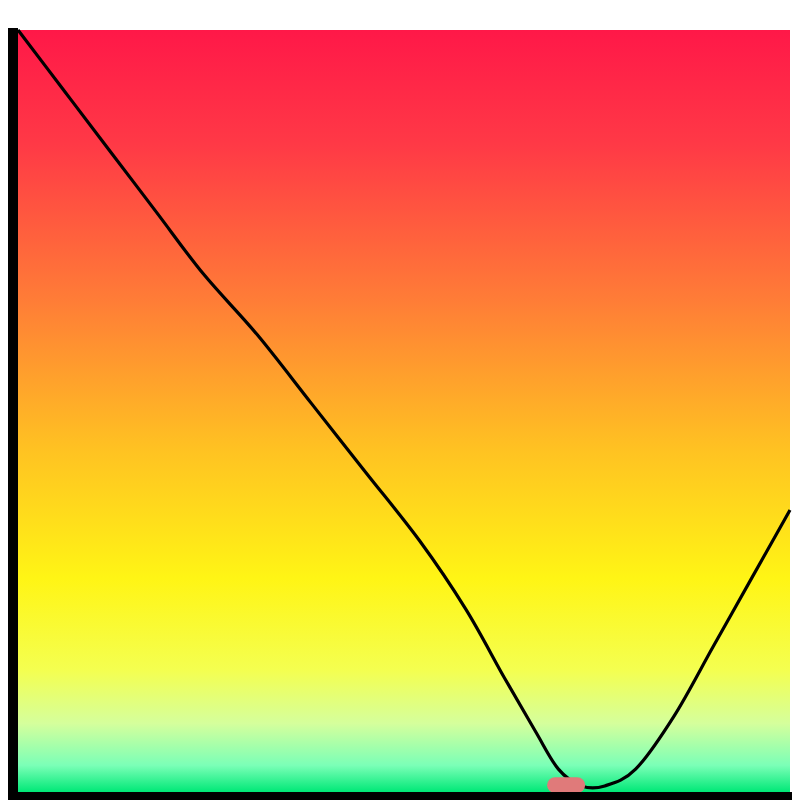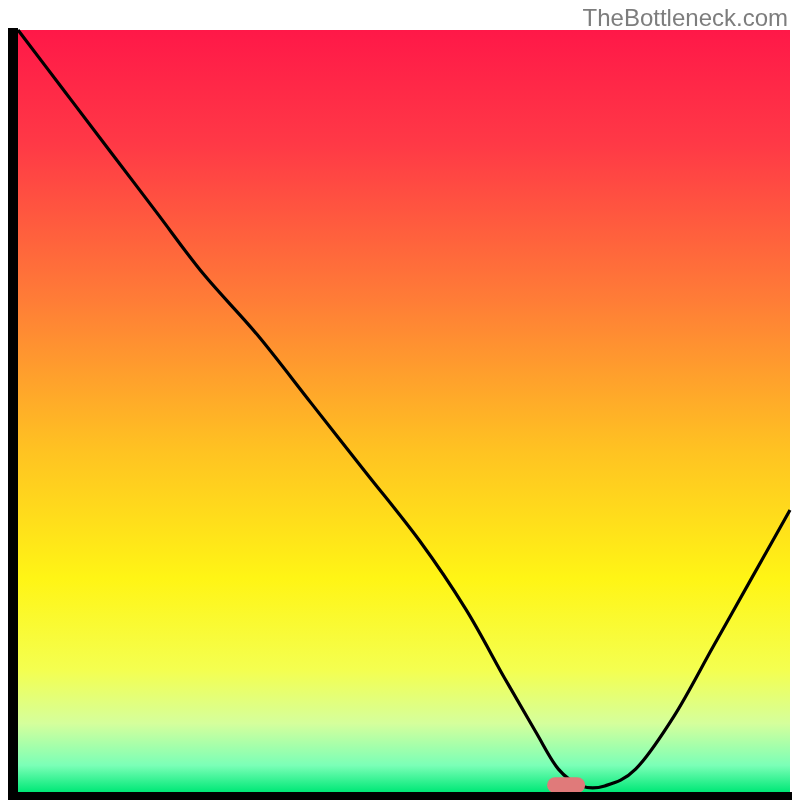--- a/index.html
+++ b/index.html
@@ -30,21 +30,20 @@
     top: 0;
     left: 0;
     width: 800px;
     height: 800px;
   }
 </style>
 </head>
 <body>
 
 <div class="container">
-  <div class="watermark">TheBottleneck.com</div>
   <svg class="plot" viewBox="0 0 800 800">
     <defs>
       <linearGradient id="bg-grad" x1="0" y1="0" x2="0" y2="1">
           <stop offset="0.00%" stop-color="#ff1848"></stop>
           <stop offset="15.00%" stop-color="#ff3946"></stop>
           <stop offset="35.00%" stop-color="#ff7b37"></stop>
           <stop offset="55.00%" stop-color="#ffc222"></stop>
           <stop offset="72.00%" stop-color="#fff515"></stop>
           <stop offset="84.00%" stop-color="#f4ff50"></stop>
           <stop offset="91.00%" stop-color="#d5ff9c"></stop>

